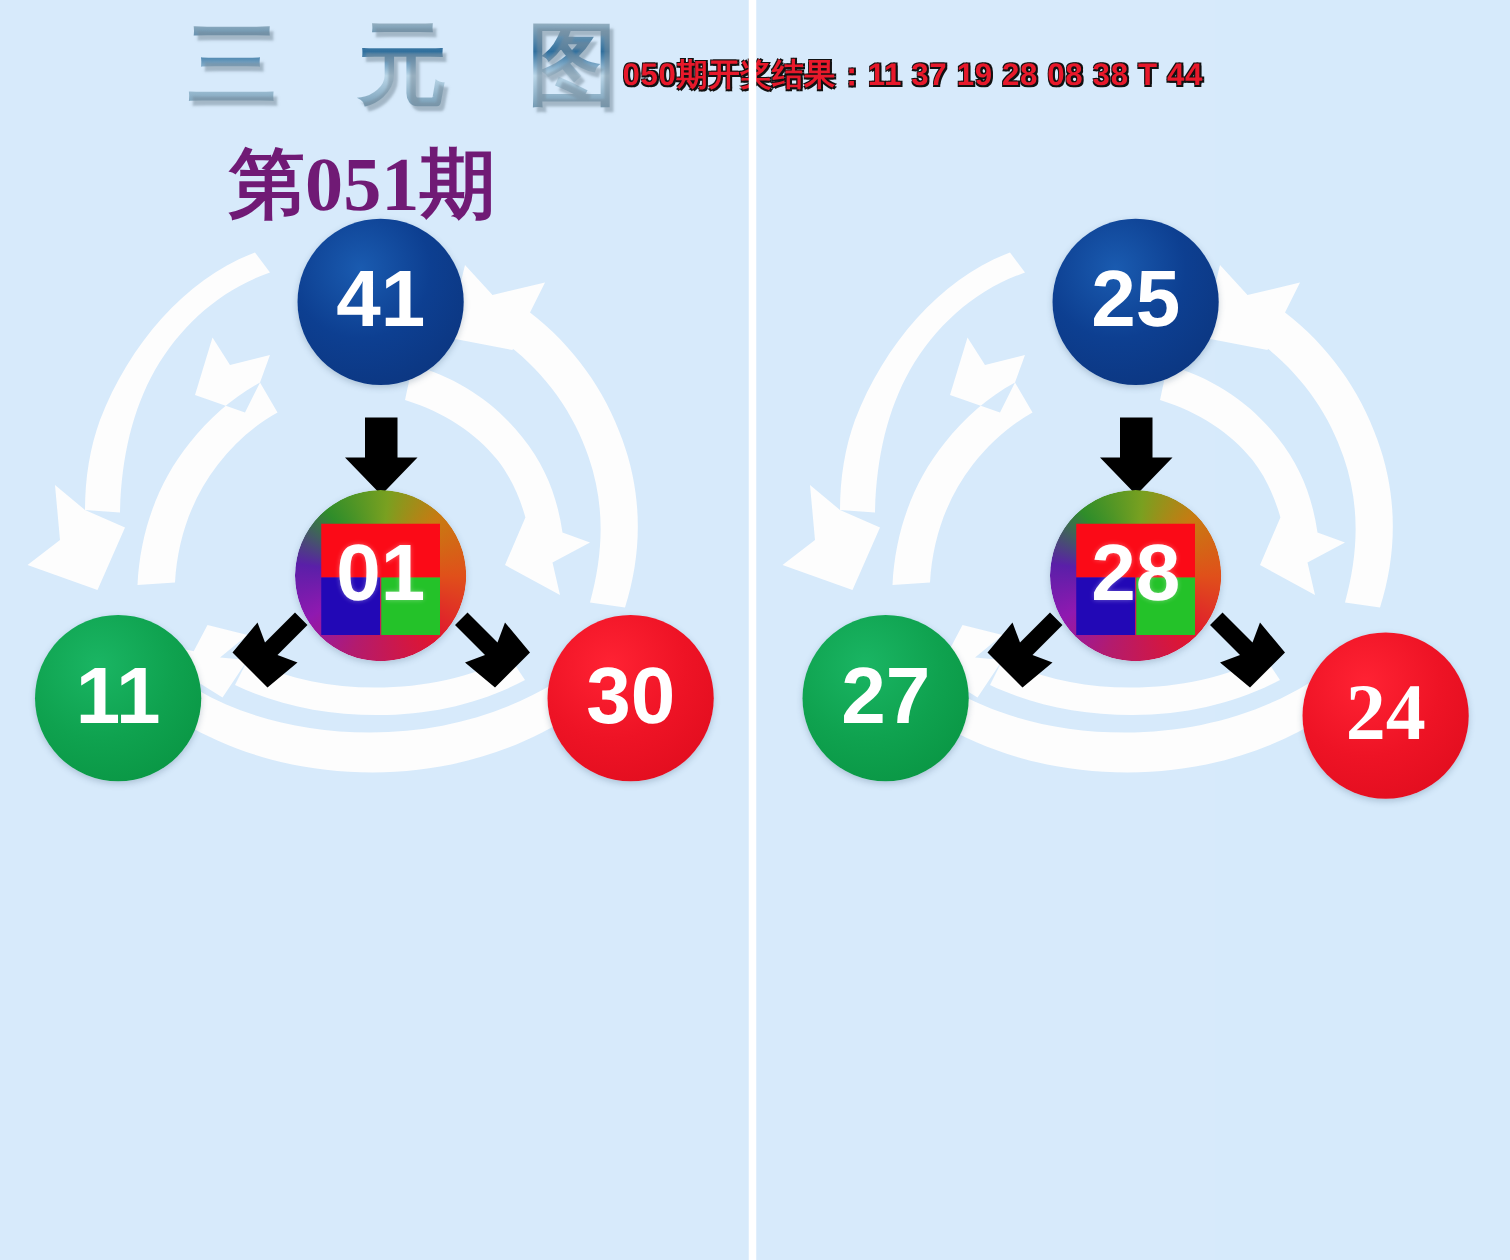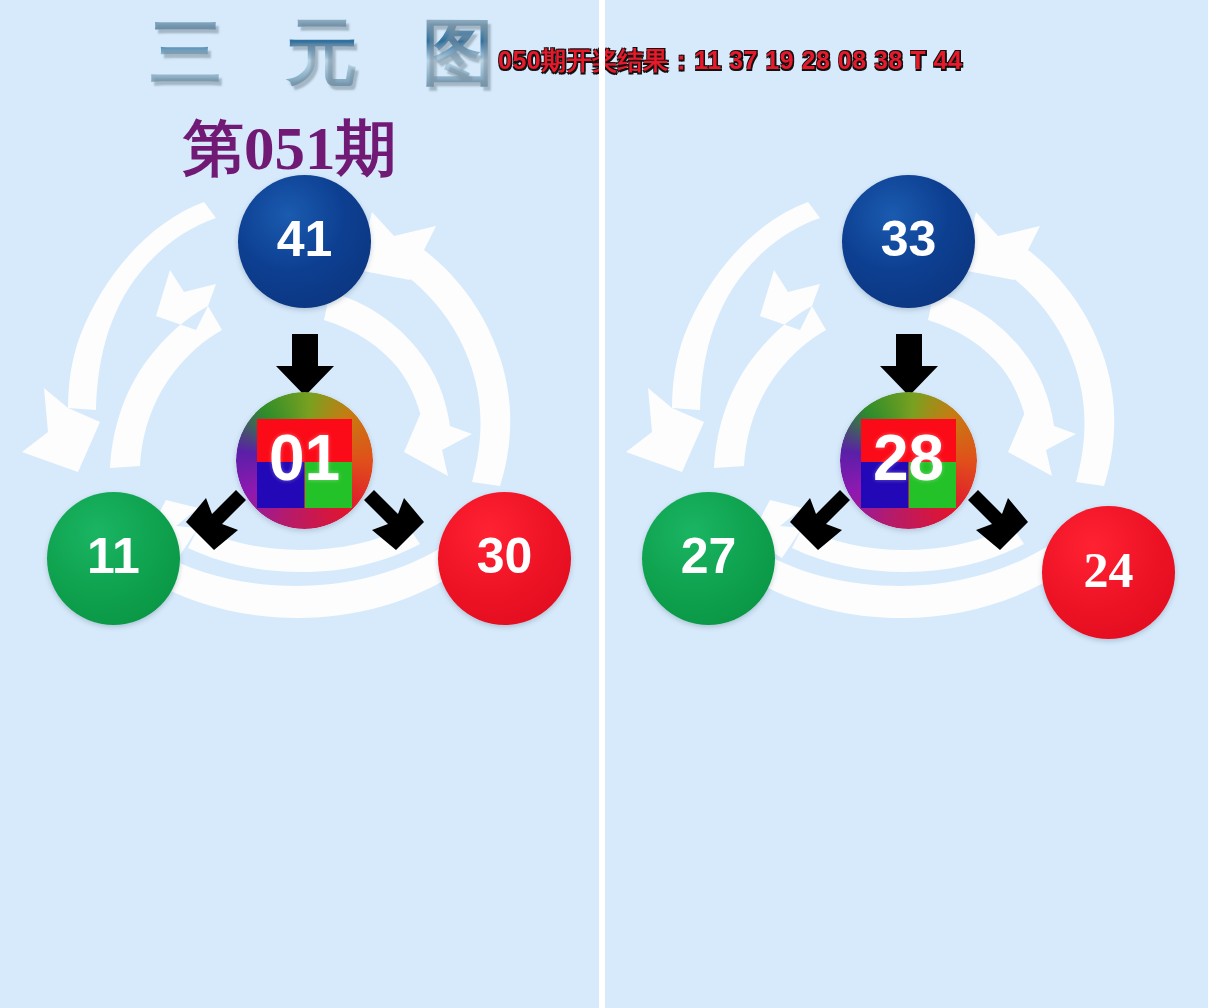--- a/index.html
+++ b/index.html
@@ -78,21 +78,21 @@
     justify-content:center;
     color:#fff;
     font-weight:bold;
     font-family:"Liberation Sans", sans-serif;
     line-height:1;
     z-index:5;
   }
   .ball span { transform:translateY(-3px); }
   .ball.corner {
     width:133px; height:133px;
-    font-size:50px;
+    font-size:64px;
     box-shadow:0 2px 5px rgba(60,90,120,.28);
   }
   .ball.blue  { background:radial-gradient(circle at 38% 30%, #1a5bb0 0%, #0d3f91 45%, #0b3279 100%); }
   .ball.green { background:radial-gradient(circle at 38% 30%, #1ab563 0%, #0fa24f 48%, #07913f 100%); }
   .ball.red   { background:radial-gradient(circle at 38% 30%, #ff2233 0%, #ee1325 48%, #dc0b1c 100%); }
   .ball.center {
     width:137px; height:137px;
     font-size:64px;
     overflow:hidden;
     box-shadow:0 2px 5px rgba(60,90,120,.25);
@@ -172,21 +172,21 @@
 
           <path d="M186,352 L206,328 L212,344 L236,320 L246,330 L222,354 L238,360 L214,380 Z"></path>
 
           <path d="M424,352 L404,328 L398,344 L374,320 L364,330 L388,354 L372,360 L396,380 Z"></path>
         </g>
       </svg>
 
       <div class="ball corner blue" style="left:238px; top:5px;">
           <span>41</span>
         </div>
-      <div class="ball corner green" style="left:47px;  top:322px;">
+      <div class="ball corner green" style="left:28px;  top:322px;">
           <span>11</span>
         </div>
       <div class="ball corner red" style="left:438px; top:322px;">
           <span>30</span>
         </div>
 
       <div class="ball center" style="left:236px; top:222px;">
         <div class="quads"></div>
         <div class="q-red"></div>
         <div class="q-blue"></div>
@@ -221,21 +221,21 @@
                    M198,358 L176,356 L198,338 L166,330 L146,368 L178,388 Z"></path>
         </g>
         <g fill="#000000">
           <path d="M292,164 L318,164 L318,196 L334,196 L305,226 L276,196 L292,196 Z"></path>
           <path d="M186,352 L206,328 L212,344 L236,320 L246,330 L222,354 L238,360 L214,380 Z"></path>
           <path d="M424,352 L404,328 L398,344 L374,320 L364,330 L388,354 L372,360 L396,380 Z"></path>
         </g>
       </svg>
 
       <div class="ball corner blue" style="left:238px; top:5px;">
-          <span>33</span>
+          <span>25</span>
         </div>
       <div class="ball corner green" style="left:38px;  top:322px;">
           <span>27</span>
         </div>
       <div class="ball corner red" style="left:438px; top:336px;font-family:Liberation Serif, serif;">
           <span>24</span>
         </div>
 
       <div class="ball center" style="left:236px; top:222px;">
         <div class="quads"></div>

